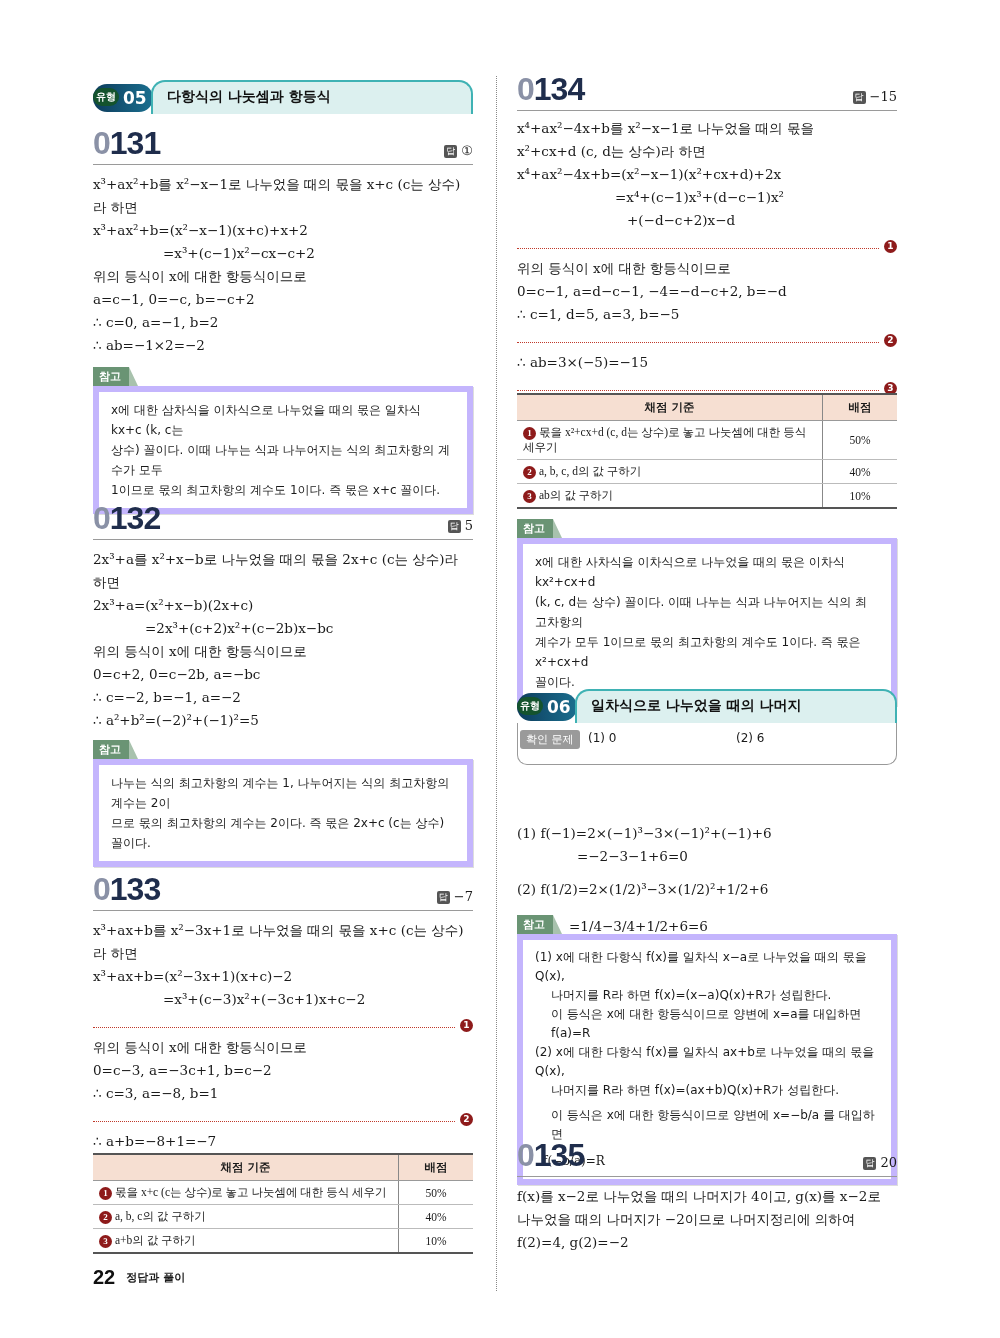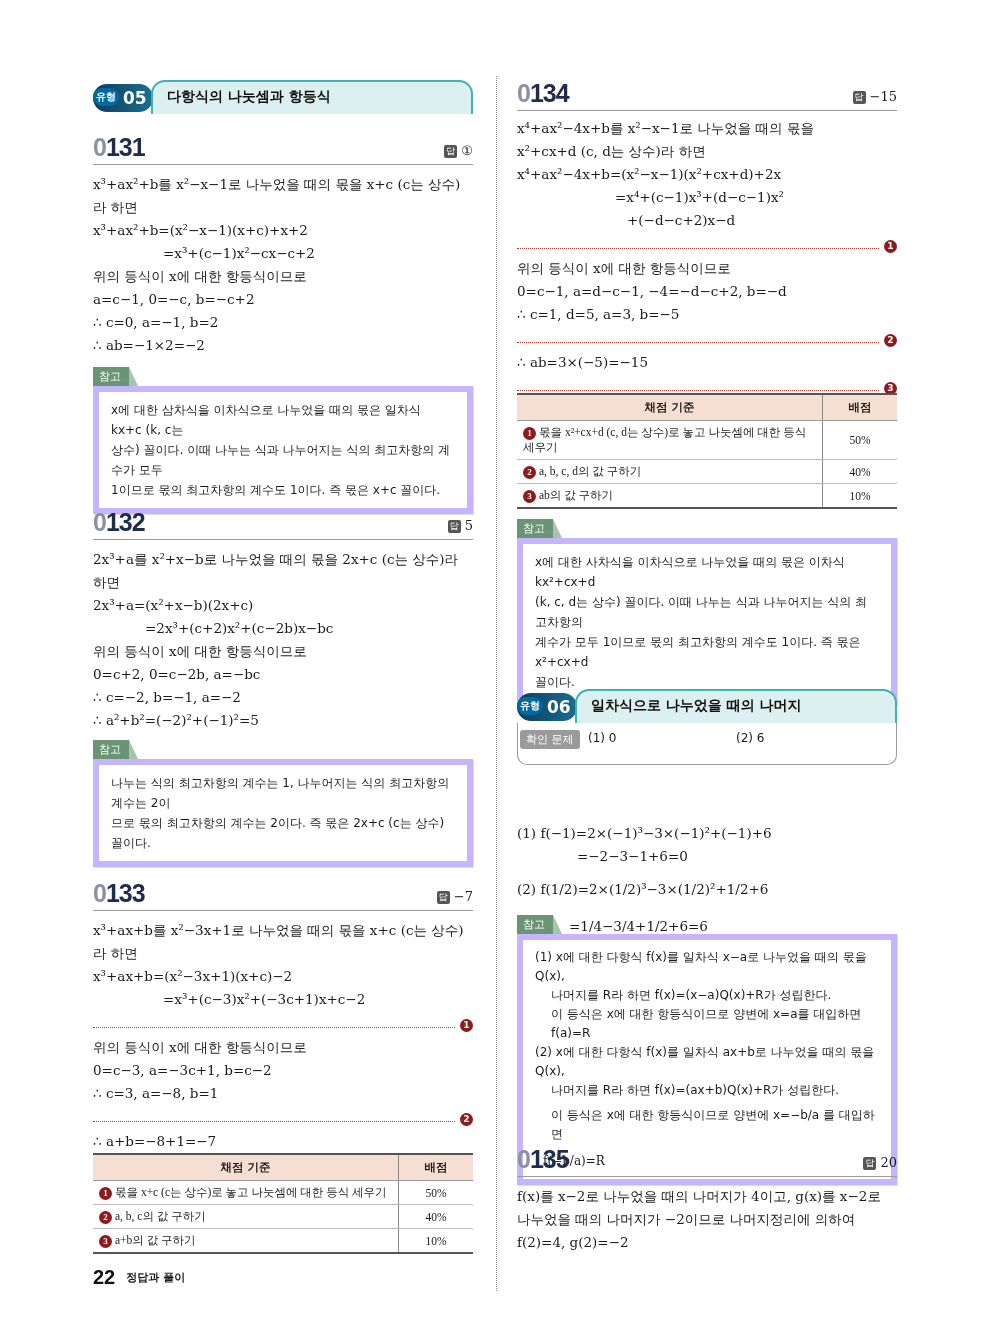--- a/index.html
+++ b/index.html
@@ -4,42 +4,42 @@
 <style>
   html, body { margin:0; padding:0; }
   body { width:1000px; height:1338px; background:#ffffff; position:relative; font-family:"DejaVu Sans", sans-serif; color:#1a1a1a; overflow:hidden; }
   .col { position:absolute; top:0; width:380px; }
   .col-left { left:93px; }
   .col-right { left:517px; }
   .divider { position:absolute; left:496px; top:76px; height:1215px; border-left:1px dotted #888; }
 
   .type-header { position:absolute; height:34px; width:380px; }
   .type-pill { position:absolute; left:0; top:4px; width:60px; height:28px; border-radius:16px; background:linear-gradient(90deg,#0d3c5c,#1b6f8f); }
-  .type-tag { position:absolute; left:0; top:8px; width:26px; height:18px; border-radius:10px; background:#0369a1; color:#fff; font-size:10px; line-height:18px; text-align:center; font-weight:bold; }
+  .type-tag { position:absolute; left:0; top:8px; width:26px; height:18px; border-radius:10px; background:#14532d; color:#fff; font-size:10px; line-height:18px; text-align:center; font-weight:bold; }
   .type-num { position:absolute; left:30px; top:6px; color:#fff; font-weight:bold; font-size:17px; line-height:24px; }
   .type-title-box { position:absolute; left:58px; top:0; right:0; height:34px; border:2px solid #3fb2b4; border-bottom:none; border-radius:14px 14px 0 0; background:#dcf0ef; box-sizing:border-box; }
   .type-title { position:absolute; left:14px; top:6px; font-weight:bold; font-size:14px; color:#111; }
 
   .prob { position:absolute; width:380px; }
   .prob-head { position:relative; height:34px; border-bottom:1px solid #9a9a9a; }
-  .prob-num { position:absolute; left:0; bottom:2px; font-size:25px; font-weight:bold; font-family:"Liberation Sans", sans-serif; color:#1f2d4c; letter-spacing:-1px; }
+  .prob-num { position:absolute; left:0; bottom:2px; font-size:32px; font-weight:bold; font-family:"Liberation Sans", sans-serif; color:#1f2d4c; letter-spacing:-1px; }
   .prob-num .zero { color:#8a91a6; }
   .answer { position:absolute; right:0; bottom:6px; font-size:13px; font-family:"DejaVu Serif", serif; }
   .ans-badge { display:inline-block; width:13px; height:13px; background:#555; color:#fff; font-size:9px; line-height:13px; text-align:center; border-radius:2px; margin-right:4px; font-family:"DejaVu Sans", sans-serif; vertical-align:1px; }
 
   .line { font-family:"DejaVu Serif", serif; font-size:13.5px; line-height:23px; white-space:nowrap; }
   .ind1 { padding-left:70px; }
   .ind2 { padding-left:98px; }
   .ind3 { padding-left:110px; }
   .ind4 { padding-left:52px; }
   .dotrow { position:relative; height:16px; border-bottom:1px dotted #c0392b; margin-right:18px; margin-bottom:8px; }
   .step-badge { position:absolute; right:-18px; top:8px; width:13px; height:13px; border-radius:50%; background:#8e1b1b; color:#fff; font-size:9px; line-height:13px; text-align:center; font-weight:bold; font-family:"DejaVu Sans", sans-serif; }
 
   .note { position:absolute; width:380px; }
-  .note-tag { display:inline-block; background:#6a9474; color:#fff; font-size:11px; font-weight:normal; padding:2px 8px 2px 6px; position:relative;text-align:right; }
+  .note-tag { display:inline-block; background:#6a9474; color:#fff; font-size:11px; font-weight:bold; padding:2px 8px 2px 6px; position:relative;text-align:right; }
   .note-tag:after { content:""; position:absolute; right:-9px; top:0; border-left:9px solid #a8c2ad; border-top:19px solid transparent; }
   .note-box { border:6px solid #c4b5fd; padding:8px 12px; font-size:12px; line-height:20px; color:#1a1a1a; box-shadow:1px 1px 0 #ddd; }
 
   table.grade { border-collapse:collapse; width:380px; font-size:11.5px; position:absolute; }
   table.grade th { background:#f6dfd2; font-weight:bold; padding:5px; border-top:2px solid #555; border-bottom:1px solid #999; }
   table.grade td { padding:4px 6px; border-bottom:1px solid #bbb;font-family:Liberation Serif, serif; }
   table.grade tr:last-child td { border-bottom:2px solid #555; }
   table.grade .pct { text-align:center; width:62px; border-left:1px solid #888; }
   table.grade th.pct { border-left:1px solid #888; }
   .sb { display:inline-block; width:13px; height:13px; border-radius:50%; background:#8e1b1b; color:#fff; font-size:9px; line-height:13px; text-align:center; font-weight:bold; margin-right:3px; }

